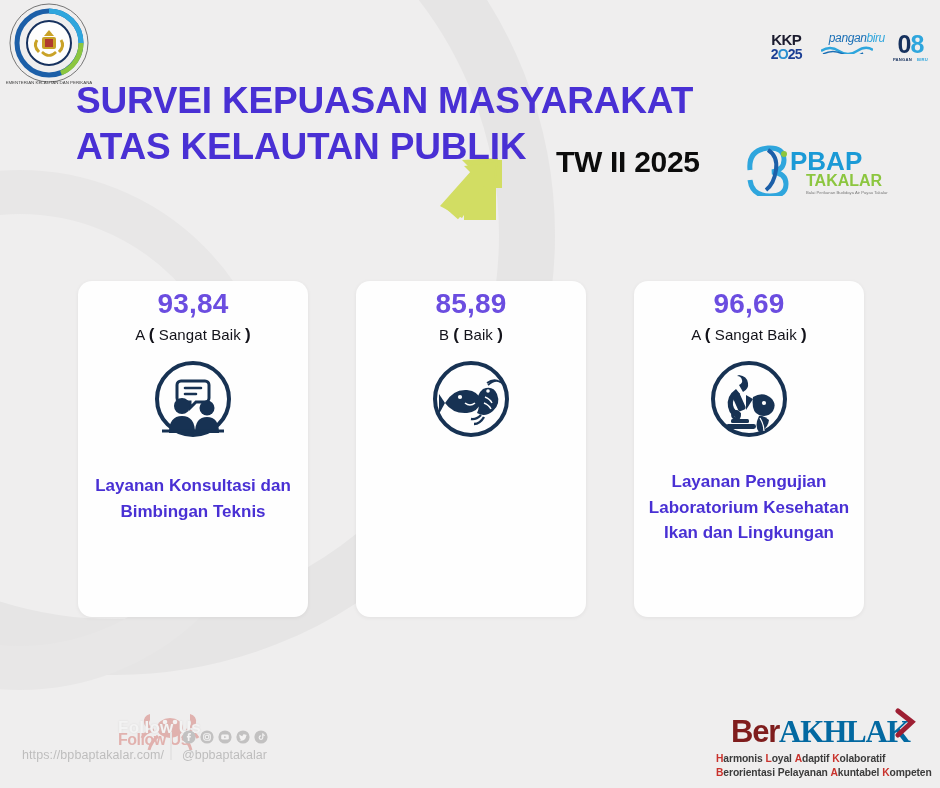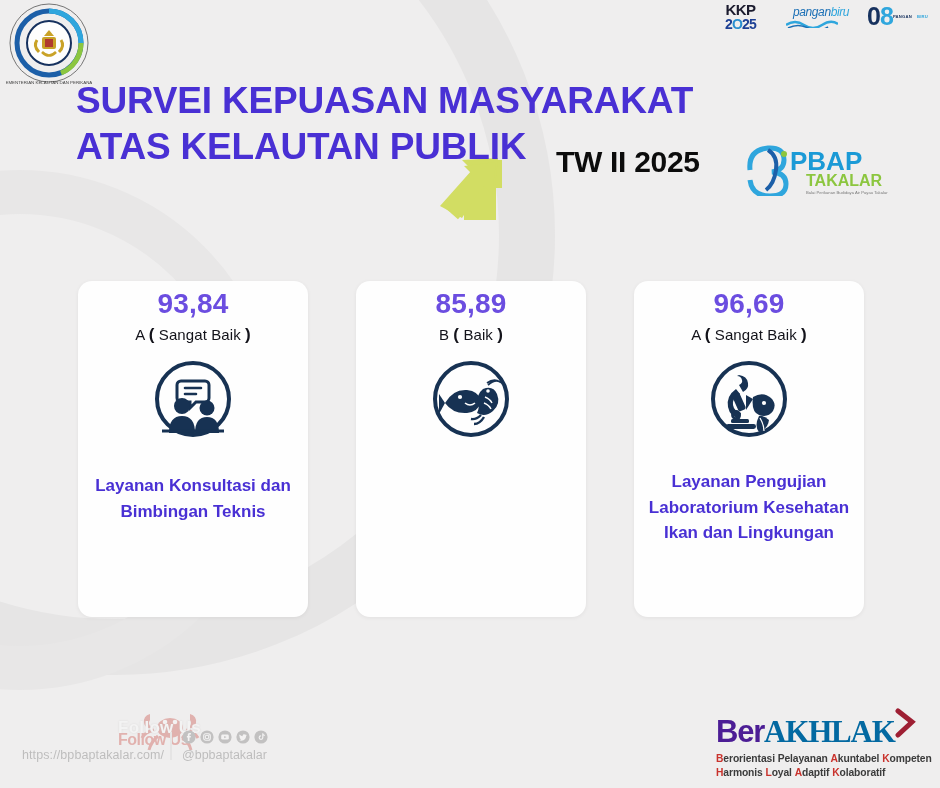--- a/index.html
+++ b/index.html
@@ -23,32 +23,32 @@
     width:520px; height:520px; border-radius:50%;
     border:44px solid #e8e7e7;
   }
 
   
   .kkp-seal{
     position:absolute; left:6px; top:0px; width:86px; height:86px;
   }
 
   .top-logos{
-    position:absolute; right:12px; top:2px;
-    display:flex; align-items:center; gap:18px;
+    position:absolute; right:12px; top:32px;
+    display:flex; gap:8px;
   }
   .logo-kkp2025{ display:flex; flex-direction:column; align-items:center; line-height:1; }
   .logo-kkp2025 .l1{ font-size:15px; font-weight:900; color:#1b1b2e; letter-spacing:-.6px; }
   .logo-kkp2025 .l2{ font-size:14px; font-weight:900; color:#1c3f94; letter-spacing:-.8px; display:flex; align-items:center;}
   .logo-kkp2025 .l2 .o{ color:#2a8fd0; }
   .logo-pangan{ display:flex; flex-direction:column; align-items:center; line-height:1; }
   .logo-pangan .pw{ font-size:12px; font-weight:400; font-style:italic; color:#1b6fb5; letter-spacing:-.4px;margin-left:19px;}
   .logo-pangan .pw i{ color:#2fa6dd; font-style:italic; }
   .logo-pangan .wave{ width:52px; height:9px; margin-top:1px; }
-  .logo-08{ display:flex; flex-direction:row; align-items:center; line-height:1; }
+  .logo-08{ display:flex; flex-direction:column; align-items:center; line-height:1; }
   .logo-08 .d{ font-size:25px; font-weight:900; letter-spacing:-1px; }
   .logo-08 .d .z{ color:#16315e; }
   .logo-08 .d .e{ color:#2fa6dd; }
   .logo-08 .sub{ font-size:4.2px; font-weight:700; letter-spacing:.2px; margin-top:1px; display:flex; gap:5px; }
   .logo-08 .sub .a{ color:#16315e; }
   .logo-08 .sub .b{ color:#2fa6dd; }
 
   
   .title{
     position:absolute; left:76px; top:78px;
@@ -141,21 +141,21 @@
     font-size:12.5px; color:#4c4c4c;
   }
 
   .berakhlak{
     position:absolute; right:8px; top:706px; width:226px; height:74px;
   }
   .ba-word{
     position:absolute; left:10px; top:10px;
     font-size:31px; font-weight:900; letter-spacing:-1.2px; line-height:1;
   }
-  .ba-word .ber{ color:#4c1d95; }
+  .ba-word .ber{ color:#7f1d1d;margin-left:15px; }
   .ba-word .akhlak{ color:#0369a1;font-family:Liberation Serif, serif; }
   .ba-chev{
     position:absolute; right:14px; top:2px; width:26px; height:30px;
   }
   .ba-tag{
     position:absolute; left:10px; top:46px;
     font-size:10.3px; line-height:1.35; color:#3b3b3b; font-weight:600;
     letter-spacing:-.1px;
   }
   .ba-tag .hi{ color:#c9322c; font-weight:700; }
@@ -365,19 +365,19 @@
   <div class="ba-word">
     <span class="ber">Ber</span><span class="akhlak">AKHLAK</span>
   </div>
   <div class="ba-chev">
     <svg viewBox="0 0 26 30" width="26" height="30">
       <path d="M6 3 L20 14 L6 27" stroke="#9e1f33" stroke-width="5" fill="none" stroke-linecap="round"></path>
     </svg>
   </div>
   <div class="ba-tag">
     <div>
+      <span class="hi">H</span>armonis <span class="hi">L</span>oyal <span class="hi">A</span>daptif <span class="hi">K</span>olaboratif
+    </div>
+    <div>
       <span class="hi">B</span>erorientasi Pelayanan <span class="hi">A</span>kuntabel <span class="hi">K</span>ompeten
     </div>
-    <div>
-      <span class="hi">H</span>armonis <span class="hi">L</span>oyal <span class="hi">A</span>daptif <span class="hi">K</span>olaboratif
-    </div>
   </div>
 </div>
 
 </body></html>

